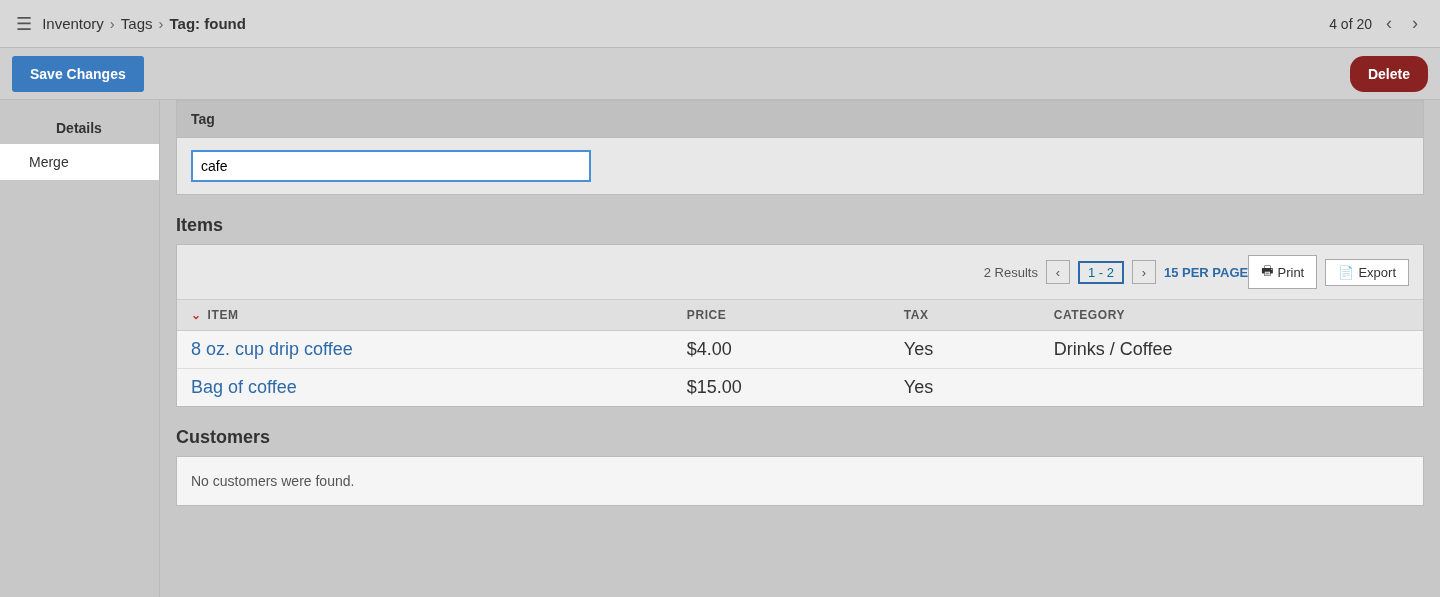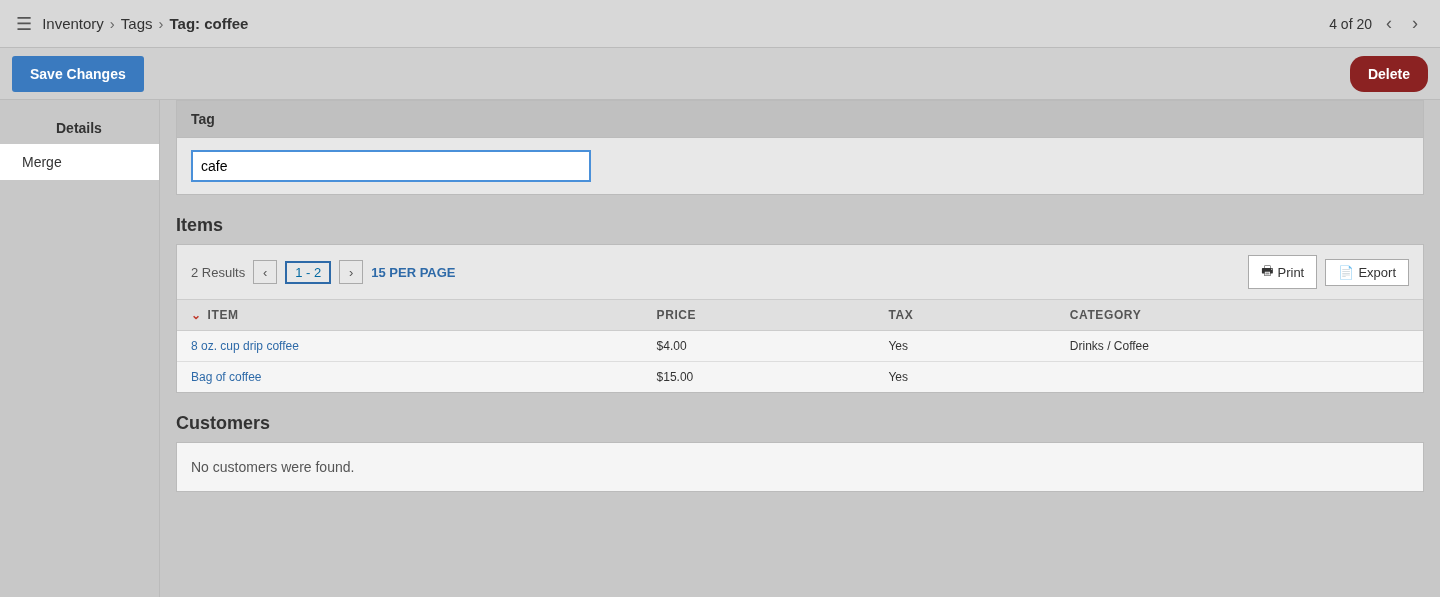--- a/index.html
+++ b/index.html
@@ -105,21 +105,21 @@
       flex-shrink: 0;
     }
     .sidebar-section-title {
       font-weight: bold;
       font-size: 14px;
       padding: 8px 16px;
       color: #333;
       margin-left: 40px;
     }
     .sidebar-item {
-      padding: 10px 22px;
+      padding: 10px 29px;
       cursor: pointer;
       font-size: 14px;
       color: #333;
       background-color: #fff;
       border-left: none;
     }
     .sidebar-item.active {
       background-color: #fff;
     }
 
@@ -172,21 +172,21 @@
       margin-bottom: 8px;
       color: #333;
     }
     .items-card {
       background-color: #e8e8e8;
       border: 1px solid #bbb;
     }
     .items-toolbar {
       display: flex;
       align-items: center;
-      justify-content: space-between;
+      justify-content: flex-end;
       padding: 10px 14px;
       background-color: #e8e8e8;
       border-bottom: 1px solid #ccc;
     }
     .items-toolbar-left {
       display: flex;
       align-items: center;
       gap: 8px;
     }
     .results-count {
@@ -257,21 +257,21 @@
     .items-table th.sortable {
       cursor: pointer;
     }
     .sort-indicator {
       color: #c0392b;
       margin-right: 2px;
     }
     .items-table td {
       padding: 8px 14px;
       border-bottom: 1px solid #ddd;
-      font-size: 12px;
+      font-size: 18px;
       background-color: #f5f5f5;
     }
     .items-table tr:last-child td {
       border-bottom: none;
     }
     .item-link {
       color: #2e6aa8;
       text-decoration: none;
       cursor: pointer;
     }
@@ -296,21 +296,21 @@
 </head>
 <body>
 
 <div class="top-bar">
   <div class="breadcrumb">
     <span class="breadcrumb-icon">☰</span>
     <span>Inventory</span>
     <span class="breadcrumb-separator">›</span>
     <span>Tags</span>
     <span class="breadcrumb-separator">›</span>
-    <span class="breadcrumb-current">Tag: coffee</span>
+    <span class="breadcrumb-current">Tag: found</span>
   </div>
   <div class="nav-right">
     <span class="page-counter">4 of 20</span>
     <button class="nav-arrow">‹</button>
     <button class="nav-arrow">›</button>
   </div>
 </div>
 
 <div class="action-bar">
   <button class="btn-save">Save Changes</button>

